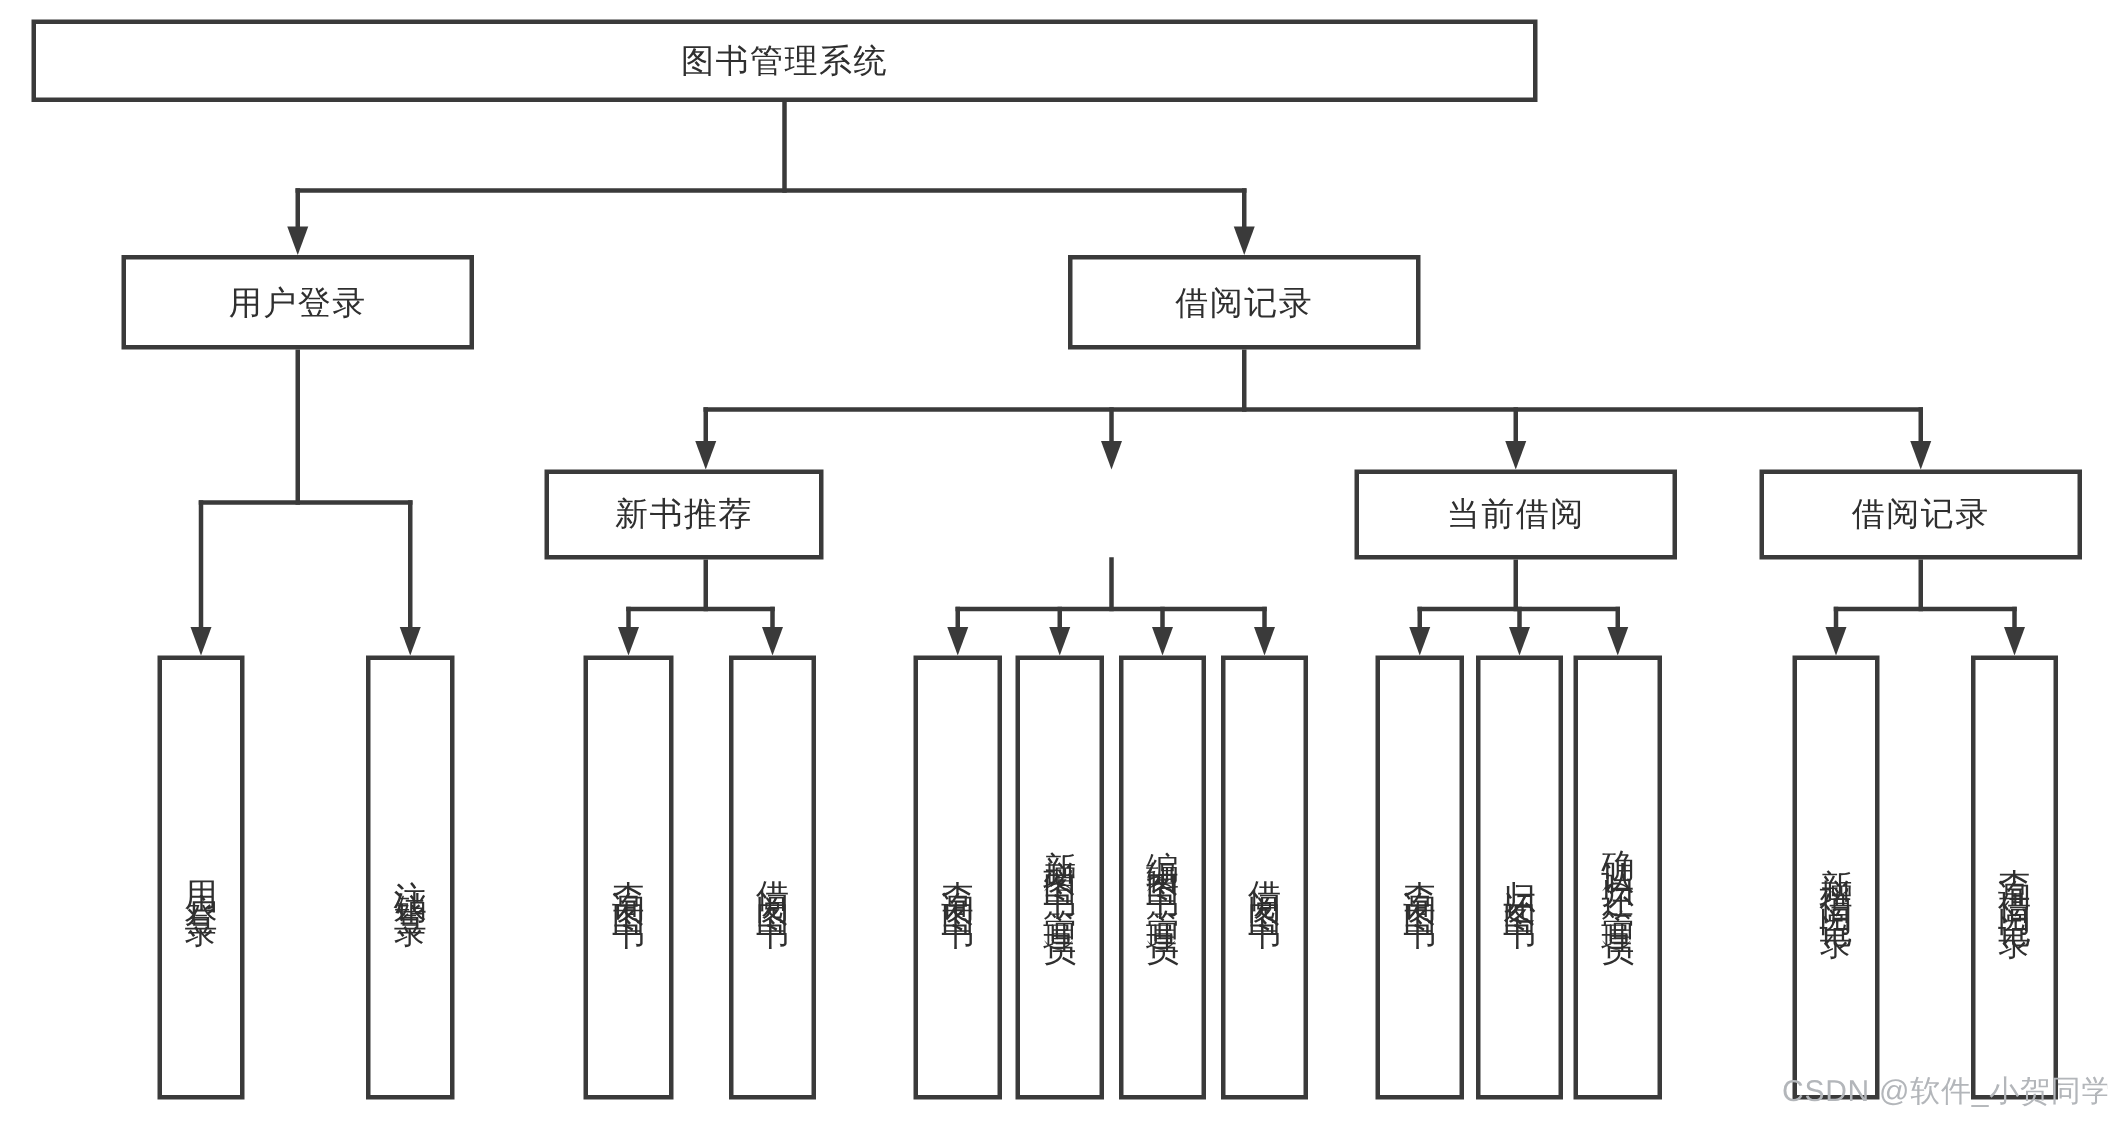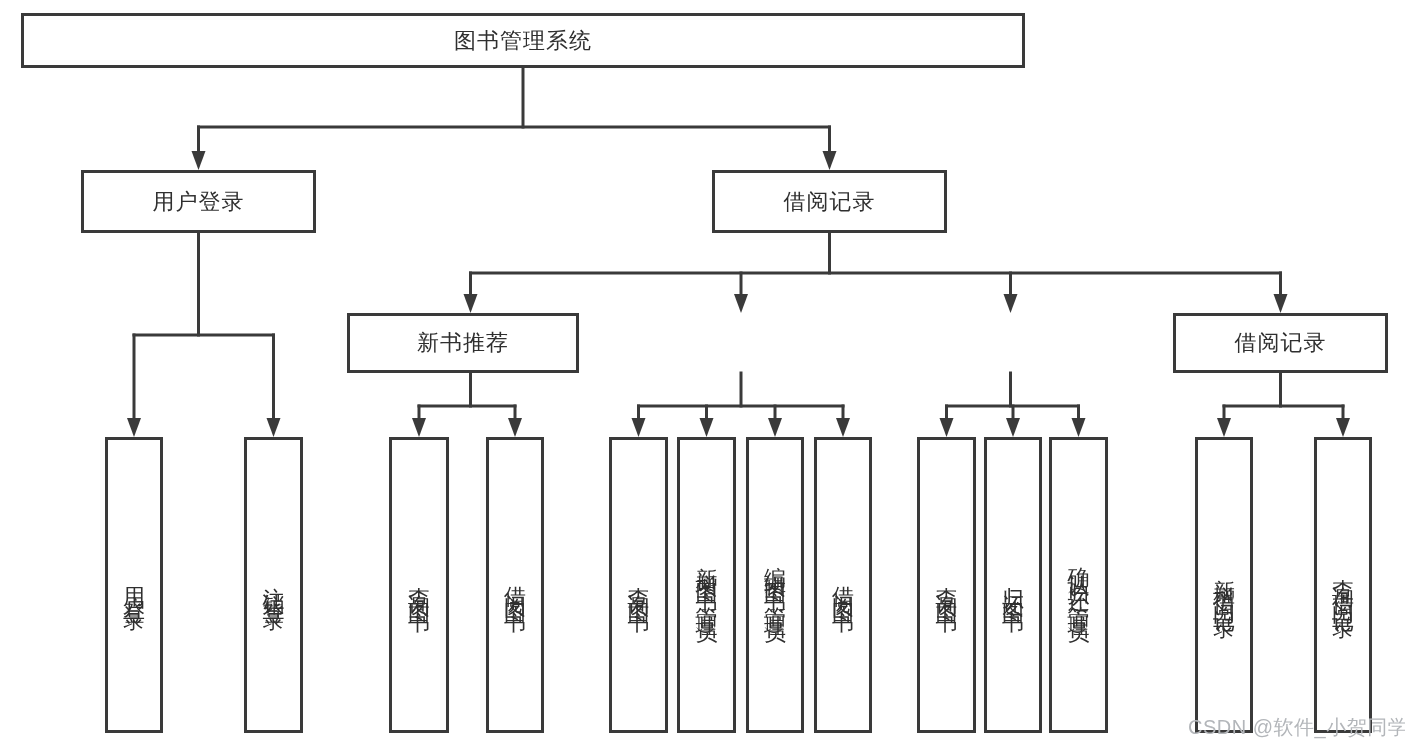--- a/index.html
+++ b/index.html
@@ -25,21 +25,21 @@
     align-items: center;
     justify-content: center;
     color: #2f2f2f;
     font-size: 22px;
     letter-spacing: 1px;
   }
   .title-box  { left: 21px;  top: 13px;  width: 1004px; height: 55px; }
   .l2a        { left: 81px;  top: 170px; width: 235px;  height: 63px; }
   .l2b        { left: 712px; top: 170px; width: 235px;  height: 63px; }
   .l3         { top: 313px;  height: 60px; }
-  .l3a { left: 347px;  width: 232px; }
+  .l3a { left: 363px;  width: 186px; }
   .l3b { left: 633px;  width: 216px; }
   .l3c { left: 903px;  width: 215px; }
   .l3d { left: 1173px; width: 215px; }
   .tall {
     top: 437px;
     height: 296px;
   }
   .vtext {
     writing-mode: vertical-rl;
     text-orientation: mixed;
@@ -147,20 +147,21 @@
       <polygon points="1343,437 1336,418 1350,418"></polygon>
     </g>
   </svg>
 
   <div class="box title-box">图书管理系统</div>
 
   <div class="box l2a">用户登录</div>
   <div class="box l2b">借阅记录</div>
 
   <div class="box l3 l3a">新书推荐</div>
+  <div class="box l3 l3c">当前借阅</div>
   <div class="box l3 l3d">借阅记录</div>
 
   <div class="box tall t-g1a">
     <span class="vtext">用户登录</span>
   </div>
   <div class="box tall t-g1b">
     <span class="vtext">注销登录</span>
   </div>
 
   <div class="box tall t-g2a">

